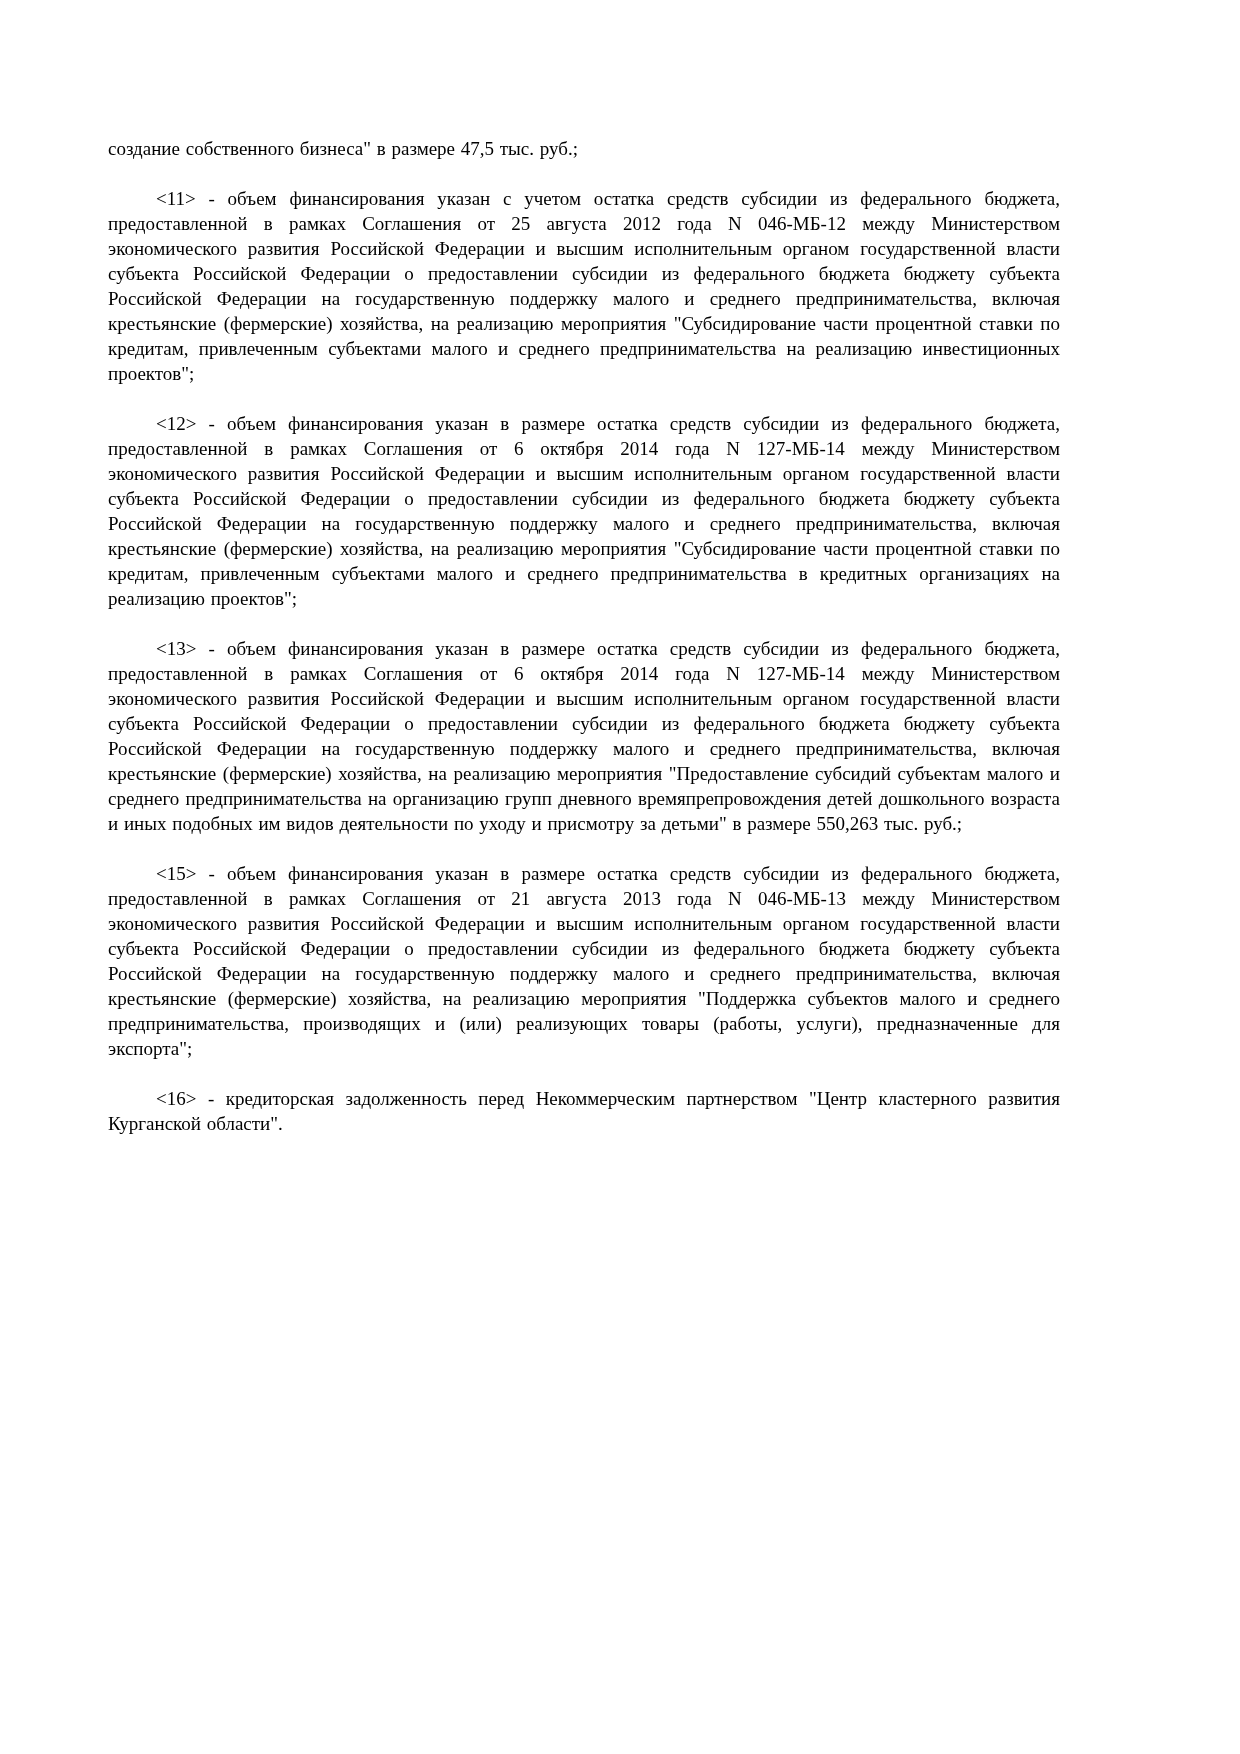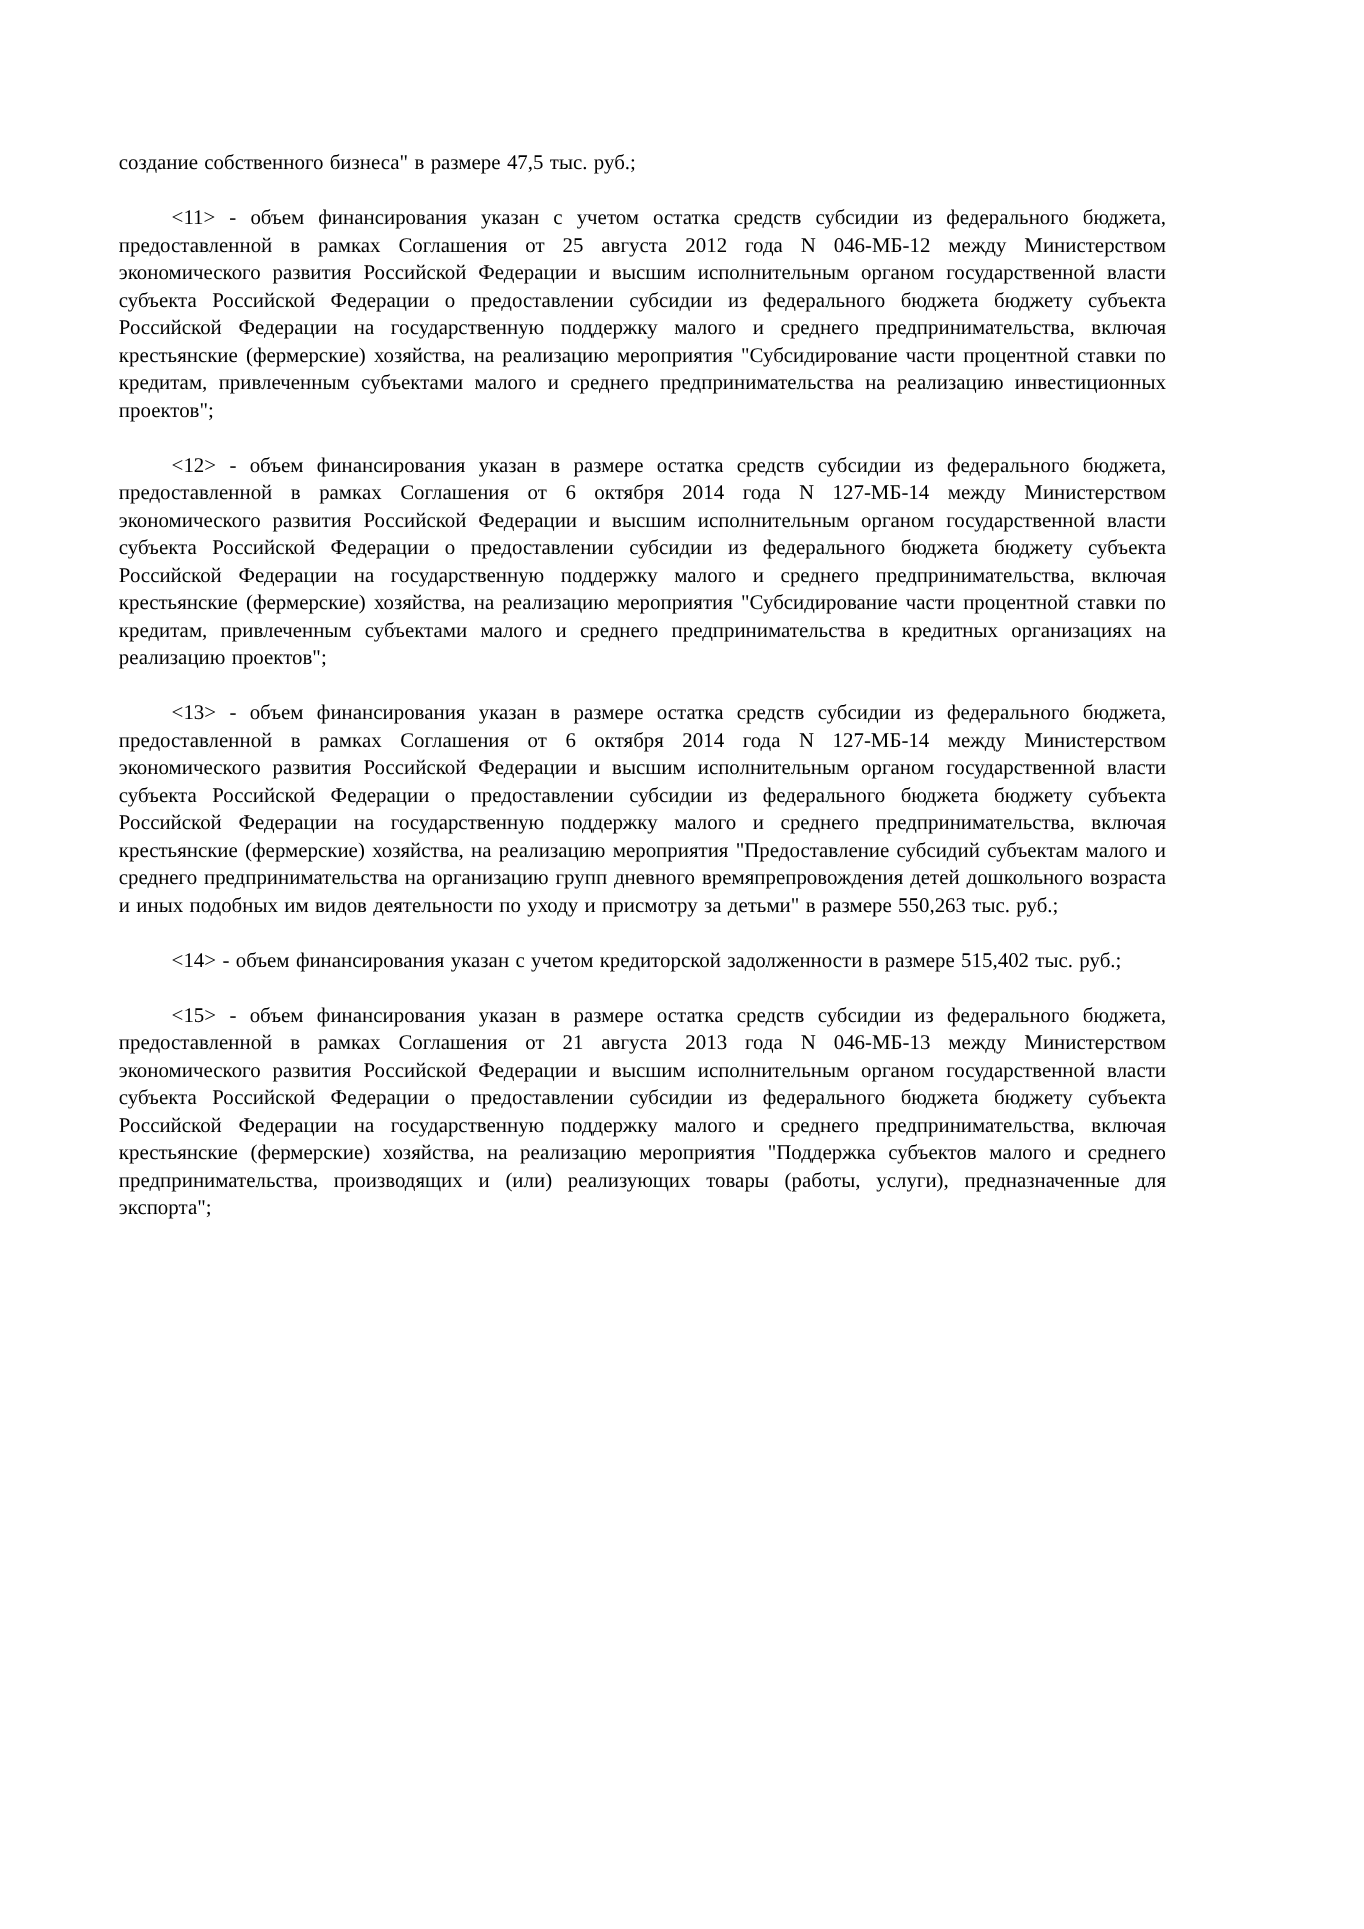--- a/index.html
+++ b/index.html
@@ -32,15 +32,15 @@
   }
 </style>
 </head>
 <body>
 
 <div class="page">
   <p class="no-indent">создание собственного бизнеса" в размере 47,5 тыс. руб.;</p>
   <p>&lt;11&gt; - объем финансирования указан с учетом остатка средств субсидии из федерального бюджета, предоставленной в рамках Соглашения от 25 августа 2012 года N 046-МБ-12 между Министерством экономического развития Российской Федерации и высшим исполнительным органом государственной власти субъекта Российской Федерации о предоставлении субсидии из федерального бюджета бюджету субъекта Российской Федерации на государственную поддержку малого и среднего предпринимательства, включая крестьянские (фермерские) хозяйства, на реализацию мероприятия "Субсидирование части процентной ставки по кредитам, привлеченным субъектами малого и среднего предпринимательства на реализацию инвестиционных проектов";</p>
   <p>&lt;12&gt; - объем финансирования указан в размере остатка средств субсидии из федерального бюджета, предоставленной в рамках Соглашения от 6 октября 2014 года N 127-МБ-14 между Министерством экономического развития Российской Федерации и высшим исполнительным органом государственной власти субъекта Российской Федерации о предоставлении субсидии из федерального бюджета бюджету субъекта Российской Федерации на государственную поддержку малого и среднего предпринимательства, включая крестьянские (фермерские) хозяйства, на реализацию мероприятия "Субсидирование части процентной ставки по кредитам, привлеченным субъектами малого и среднего предпринимательства в кредитных организациях на реализацию проектов";</p>
   <p>&lt;13&gt; - объем финансирования указан в размере остатка средств субсидии из федерального бюджета, предоставленной в рамках Соглашения от 6 октября 2014 года N 127-МБ-14 между Министерством экономического развития Российской Федерации и высшим исполнительным органом государственной власти субъекта Российской Федерации о предоставлении субсидии из федерального бюджета бюджету субъекта Российской Федерации на государственную поддержку малого и среднего предпринимательства, включая крестьянские (фермерские) хозяйства, на реализацию мероприятия "Предоставление субсидий субъектам малого и среднего предпринимательства на организацию групп дневного времяпрепровождения детей дошкольного возраста и иных подобных им видов деятельности по уходу и присмотру за детьми" в размере 550,263 тыс. руб.;</p>
-  <p>&lt;14&gt; - объем финансирования указан с учетом кредиторской задолженности в размере 515,402 тыс. руб.;</p>
   <p>&lt;15&gt; - объем финансирования указан в размере остатка средств субсидии из федерального бюджета, предоставленной в рамках Соглашения от 21 августа 2013 года N 046-МБ-13 между Министерством экономического развития Российской Федерации и высшим исполнительным органом государственной власти субъекта Российской Федерации о предоставлении субсидии из федерального бюджета бюджету субъекта Российской Федерации на государственную поддержку малого и среднего предпринимательства, включая крестьянские (фермерские) хозяйства, на реализацию мероприятия "Поддержка субъектов малого и среднего предпринимательства, производящих и (или) реализующих товары (работы, услуги), предназначенные для экспорта";</p>
+  <p>&lt;16&gt; - кредиторская задолженность перед Некоммерческим партнерством "Центр кластерного развития Курганской области".</p>
 </div>
 
 </body></html>

